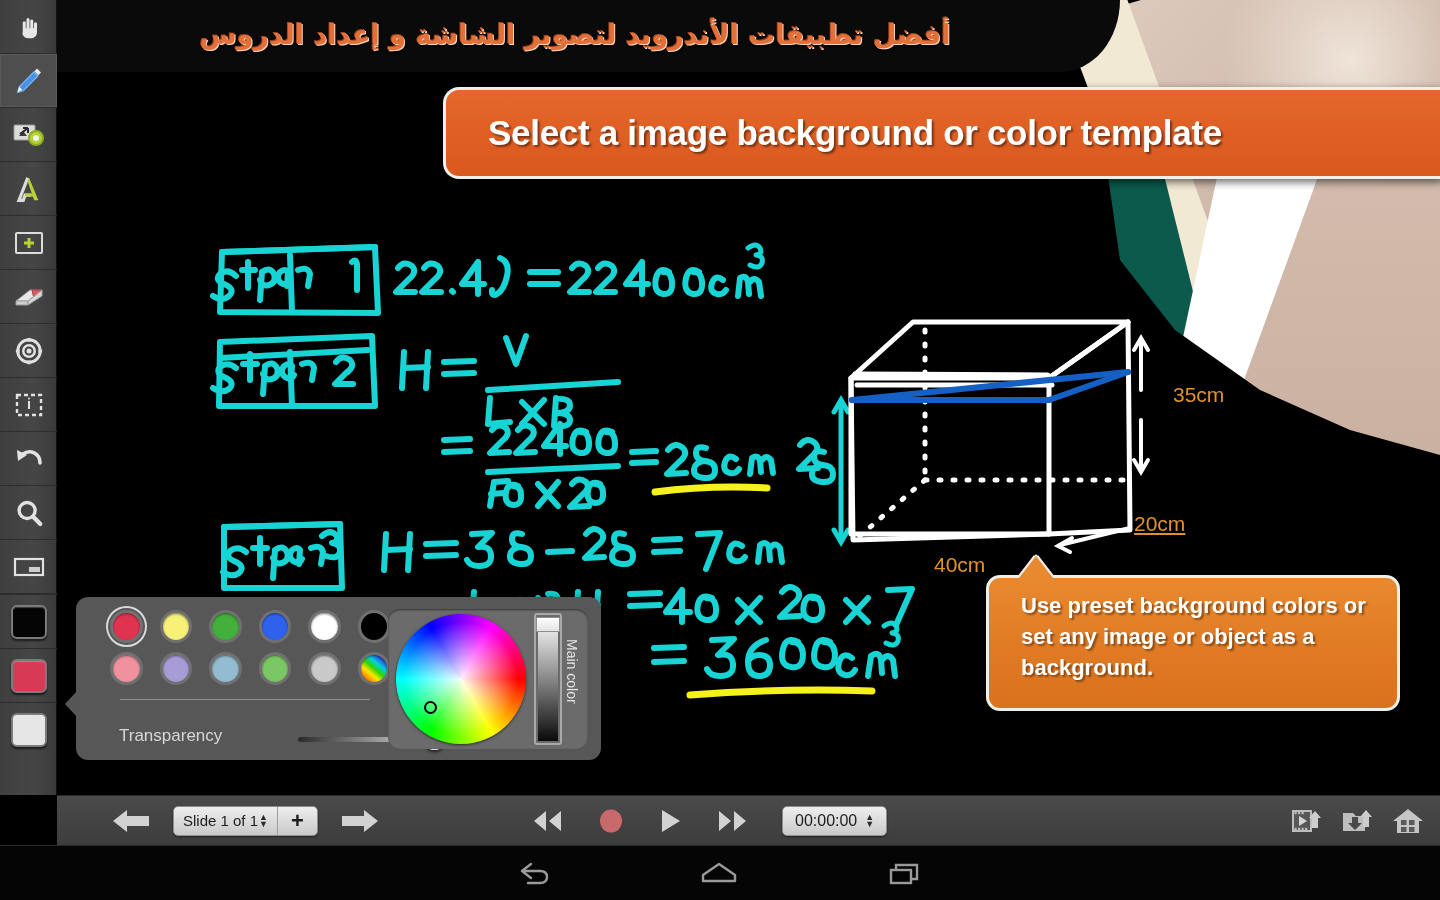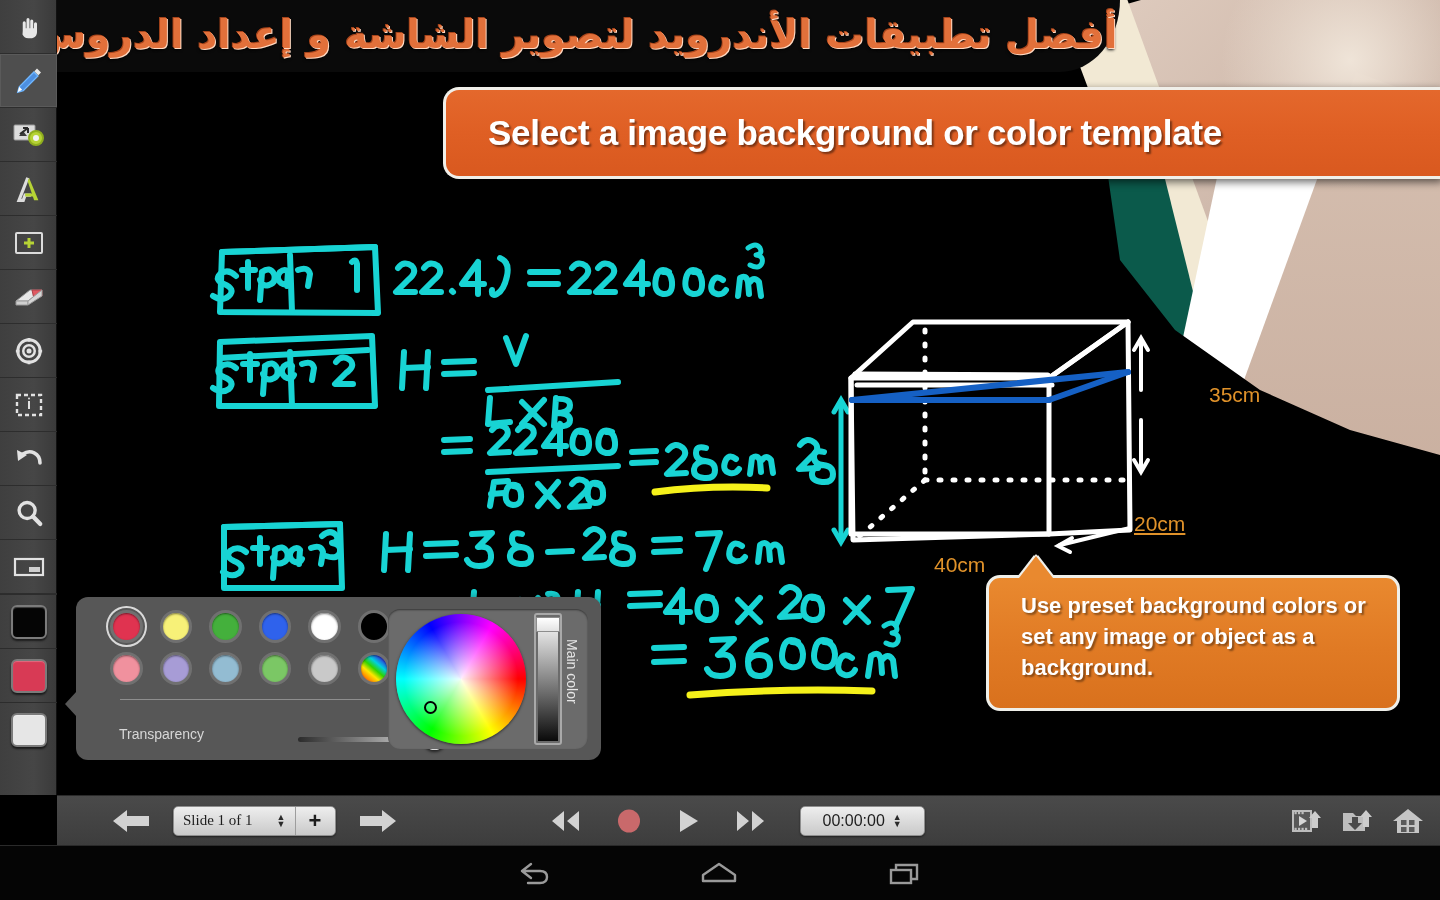--- a/index.html
+++ b/index.html
@@ -32,21 +32,21 @@
      clip-path: polygon(0 0, 1045px 0, 1045px 10px, 1070px 40px,
         1100px 120px, 1120px 260px, 1175px 330px, 1260px 390px,
         1350px 430px, 1440px 455px, 1440px 900px, 0 900px); }
 
   
   .arabic-bar { position:absolute; left:0; top:0; width:1120px; height:72px;
      background:#0a0a0a; z-index:6;
      border-bottom-right-radius:60px 72px; }
   .arabic-bar .txt { position:absolute; inset:0; display:flex; align-items:center;
      justify-content:center; padding:0 40px 4px 70px;
-     font-size:39px; font-weight:bold; direction:rtl;
+     font-size:27px; font-weight:bold; direction:rtl;
      color:#e2703a; letter-spacing:0px;
      text-shadow: 1px 1px 0 #ffd9c2, -1px -1px 0 #a6441b, 0 2px 3px rgba(0,0,0,.9);
      font-family:"DejaVu Sans", sans-serif; white-space:nowrap; }
 
   
   .headline { position:absolute; left:443px; top:87px; width:1000px; height:92px;
      background:linear-gradient(180deg,#e4682c 0%,#df5f24 50%,#d9591f 100%);
      border:3px solid #f0efe9; border-right:none;
      border-top-left-radius:16px; border-bottom-left-radius:16px;
      box-shadow:0 3px 8px rgba(0,0,0,.6); z-index:7;
@@ -82,21 +82,21 @@
   .picker:before { content:""; position:absolute; left:-11px; top:94px;
      width:0; height:0; border-top:13px solid transparent;
      border-bottom:13px solid transparent; border-right:12px solid #575757; }
   .sw-grid { position:absolute; left:34px; top:13px; width:280px; }
   .sw-row { display:flex; gap:17px; margin-bottom:9px; }
   .sw { width:33px; height:33px; border-radius:50%;
         border:3px solid #707070; box-shadow:inset 0 1px 2px rgba(0,0,0,.5); }
   .sw.active { outline:2px solid #d9d9d9; outline-offset:2px; }
   .sw-rainbow { background:linear-gradient(40deg,#e8147a 0%,#ff8a00 18%,#ffe600 34%,#2fd400 50%,#00d0e0 66%,#2a4fe0 82%,#a020f0 100%); }
   .divider { position:absolute; left:44px; top:102px; width:250px; height:1px; background:#8e8e8e; }
-  .trans-label { position:absolute; left:43px; top:129px; color:#d7d7d7; font-size:14px; }
+  .trans-label { position:absolute; left:43px; top:129px; color:#d7d7d7; font-size:17px; }
   .slider-track { position:absolute; left:222px; top:140px; width:130px; height:5px;
      background:linear-gradient(90deg,#2b2b2b,#dcdcdc); border-radius:3px;
      transform-origin:left center; }
   .slider-knob { position:absolute; left:347px; top:130px; width:23px; height:23px;
      border-radius:50%; background:radial-gradient(circle at 35% 30%,#fff,#cfcfcf);
      box-shadow:0 2px 3px rgba(0,0,0,.6); }
   .wheel-panel { position:absolute; left:312px; top:12px; width:200px; height:140px;
      background:#6b6b6b; border-radius:12px; box-shadow:inset 0 1px 2px rgba(0,0,0,.5); }
   .wheel { position:absolute; left:8px; top:5px; width:130px; height:130px; border-radius:50%;
      background:
@@ -115,29 +115,29 @@
      writing-mode:vertical-rl; }
 
   
   .bottombar { position:absolute; left:57px; top:795px; width:1383px; height:50px;
      background:linear-gradient(180deg,#4a4a4a,#3d3d3d); z-index:9;
      border-top:1px solid #2a2a2a; display:flex; align-items:center; }
   .bb-left { display:flex; align-items:center; gap:22px; padding-left:54px; }
   .spinner { display:flex; align-items:stretch; height:30px;
      border:1px solid #8e8e8e; border-radius:5px; overflow:hidden;
      background:linear-gradient(180deg,#eeeeee,#c9c9c9); box-shadow:0 1px 2px rgba(0,0,0,.5); }
-  .spinner .val { display:flex; align-items:center; gap:24px; padding:0 9px;
-     color:#1d1d1d; font-size:15px;font-family:Liberation Serif, serif; }
+  .spinner .val { display:flex; align-items:center; gap:1px; padding:0 9px;
+     color:#1d1d1d; font-size:15px; }
   .spinner .plus { width:40px; display:flex; align-items:center; justify-content:center;
      border-left:1px solid #9d9d9d; color:#1d1d1d; font-size:22px; font-weight:bold; }
   .updown { display:flex; flex-direction:column; gap:2px; line-height:5px; font-size:9px; color:#2a2a2a; }
   .bb-mid { display:flex; align-items:center; gap:32px; margin-left:150px; }
   .timer { height:30px; border:1px solid #8e8e8e; border-radius:5px;
      background:linear-gradient(180deg,#eeeeee,#c9c9c9); display:flex; align-items:center;
-     gap:8px; padding:0 22px; color:#1d1d1d; font-size:16px;
+     gap:8px; padding:0 12px; color:#1d1d1d; font-size:16px;
      box-shadow:0 1px 2px rgba(0,0,0,.5); }
   .bb-right { display:flex; align-items:center; gap:19px; margin-left:auto; padding-right:16px; }
 
   
   .navbar { position:absolute; left:0; top:845px; width:1440px; height:55px;
      background:#050505; z-index:11; border-top:1px solid #2a2a2a;
      display:flex; align-items:center; justify-content:center; gap:145px; }
 
   
   .callout { position:absolute; left:986px; top:575px; width:414px; height:136px;
@@ -319,21 +319,21 @@
     <g stroke="#ffffff" stroke-width="4" fill="none" stroke-linecap="round">
       <path d="M1141 340 L1141 390"></path>
       <path d="M1134 350 L1141 338 L1148 350"></path>
       <path d="M1141 420 L1141 470"></path>
       <path d="M1134 460 L1141 472 L1148 460"></path>
       <path d="M1060 545 L1130 528"></path>
       <path d="M1072 538 L1058 546 L1070 552"></path>
     </g>
   </svg>
 
-  <div class="dimlbl" style="left:1209px; top:383px;">35cm</div>
+  <div class="dimlbl" style="left:1173px; top:383px;">35cm</div>
   <div class="dimlbl" style="left:1134px; top:512px;text-decoration:underline;">20cm</div>
   <div class="dimlbl" style="left:934px; top:553px;">40cm</div>
 
   <div class="arabic-bar">
     <div class="txt">أفضل تطبيقات الأندرويد لتصوير الشاشة و إعداد الدروس</div>
   </div>
 
   <div class="headline">
     <div class="htxt">Select a image background or color template</div>
   </div>

